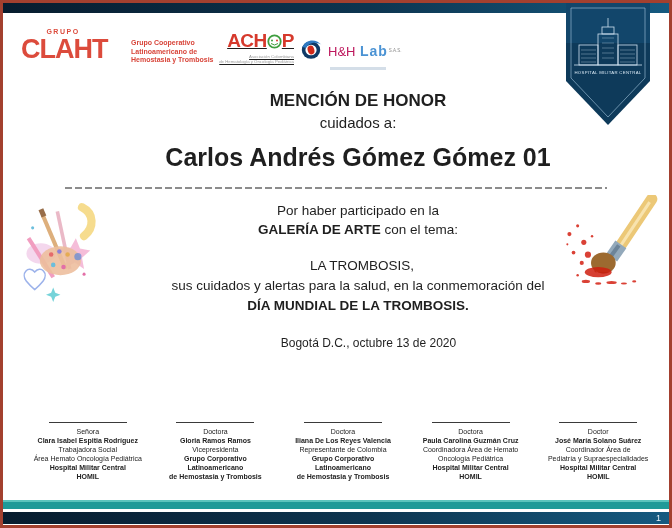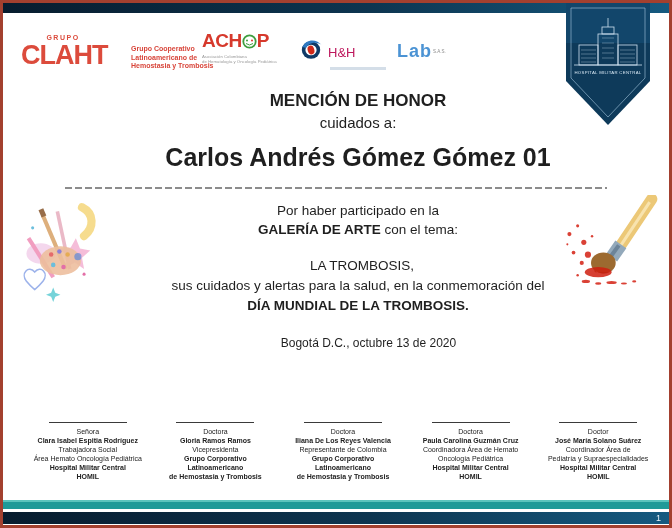--- a/index.html
+++ b/index.html
@@ -2,33 +2,33 @@
 <html><head>
 <meta charset="utf-8">
 <style>
   html,body{margin:0;padding:0;background:#fff;}
   .slide{position:relative;width:672px;height:528px;box-sizing:border-box;background:#fff;
     border:3px solid #a3402f;overflow:hidden;
     font-family:"Liberation Sans","DejaVu Sans",sans-serif;color:#1f1f1f;}
   .topbar{position:absolute;left:0;right:0;top:0;height:10px;
     background:linear-gradient(90deg,#071c2e 0%,#0d3550 55%,#155a80 100%);}
   
-  .logo-claht{position:absolute;left:18px;top:25px;display:flex;gap:26px;margin-top:6px;}
+  .logo-claht{position:absolute;left:18px;top:25px;display:flex;gap:26px;}
   .claht-mark{width:84px;text-align:center;}
   .claht-grupo{font-size:7px;font-weight:bold;color:#dc4b3c;letter-spacing:1.5px;line-height:8px;}
   .claht-name{font-size:27px;font-weight:800;color:#dc4b3c;line-height:27px;letter-spacing:-1px;}
   .claht-desc{font-size:7px;font-weight:bold;color:#d8453a;line-height:8.5px;padding-top:11px;text-align:left;}
-  .logo-achop{position:absolute;left:199px;top:28px;width:92px;text-align:left;}
+  .logo-achop{position:absolute;left:199px;top:28px;width:92px;text-align:right;text-decoration:underline;}
   .achop-name{font-size:19px;font-weight:800;color:#d6392c;line-height:20px;letter-spacing:-.5px;}
   .achop-o{display:inline-block;vertical-align:-2px;}
   .achop-desc{font-size:4.3px;color:#9a9a9a;line-height:5.2px;margin-top:1px;}
   .logo-hh{position:absolute;left:297px;top:34px;}
   .hh-row{display:flex;align-items:center;gap:4px;}
   .hh-bold{font-size:13px;font-weight:400;color:#be185d;}
-  .hh-light{font-size:18px;font-weight:600;color:#4b93d4;letter-spacing:1px;margin-left:37px;}
+  .hh-light{font-size:14px;font-weight:600;color:#4b93d4;letter-spacing:1px;}
   .hh-sas{font-size:4.5px;color:#8a8a8a;vertical-align:4px;margin-left:1px;}
   .hh-tagline{width:56px;height:2.5px;background:#c9d6e2;opacity:.8;margin:2px 0 0 30px;}
   
   .badge{position:absolute;right:19px;top:0;}
   .badge text{font-family:"Liberation Sans",sans-serif;font-size:4.3px;letter-spacing:.3px;fill:#d8e8f4;}
   
   .cline{position:absolute;left:0;right:0;text-align:center;padding-left:44px;}
   .title{top:88px;font-size:17px;font-weight:bold;}
   .subtitle{top:111px;font-size:15px;}
   .name{top:140px;font-size:25px;font-weight:bold;}

